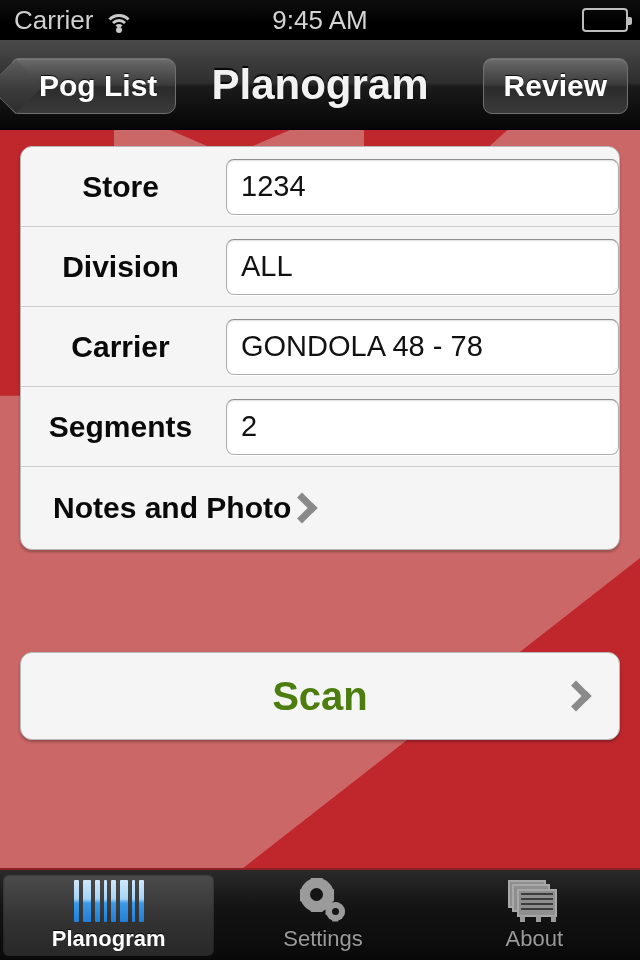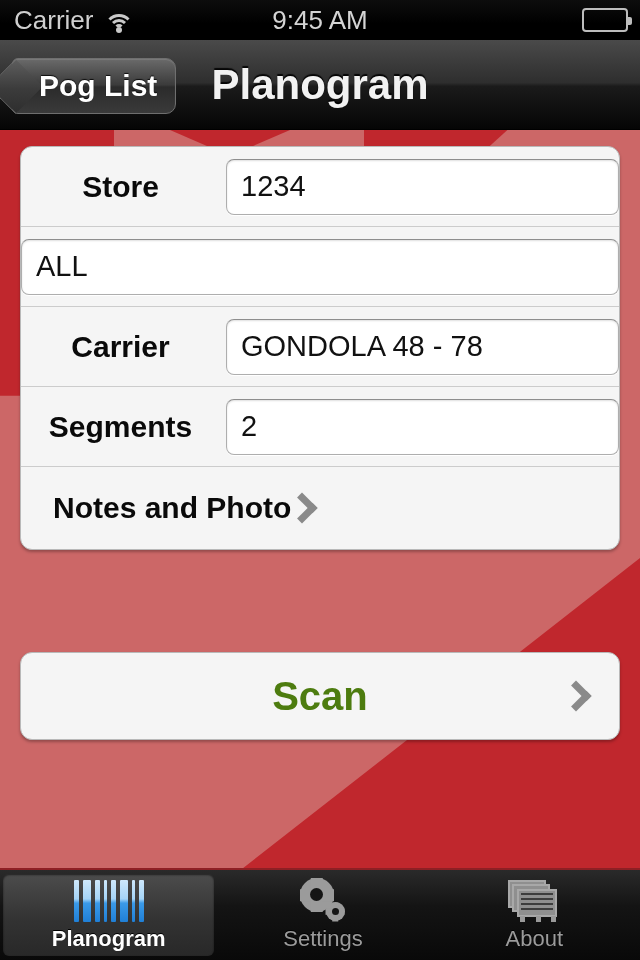--- a/index.html
+++ b/index.html
@@ -267,38 +267,42 @@
       <span class="battery-fill"></span>
     </span>
   </div>
 </div>
 
 <div class="nav-bar">
   <div class="back-btn">
     <span>Pog List</span>
   </div>
   <div class="nav-title">Planogram</div>
+  <div class="nav-right-btn">
+    <span>Review</span>
+  </div>
 </div>
 
 <div class="content">
 
   <div class="bg-poly-main"></div>
   <div class="bg-chev-1"></div>
   <div class="bg-chev-notch"></div>
   <div class="bg-chev-2"></div>
   <div class="bg-lowband"></div>
 
   <div class="card">
 
     <div class="row">
       <div class="row-label">Store</div>
       <div class="field">1234</div>
     </div>
 
     <div class="row">
+      <div class="row-label">Division</div>
       <div class="field">ALL</div>
     </div>
 
 
     <div class="row">
       <div class="row-label">Carrier</div>
       <div class="field">GONDOLA 48 - 78</div>
     </div>
 
     <div class="row">

